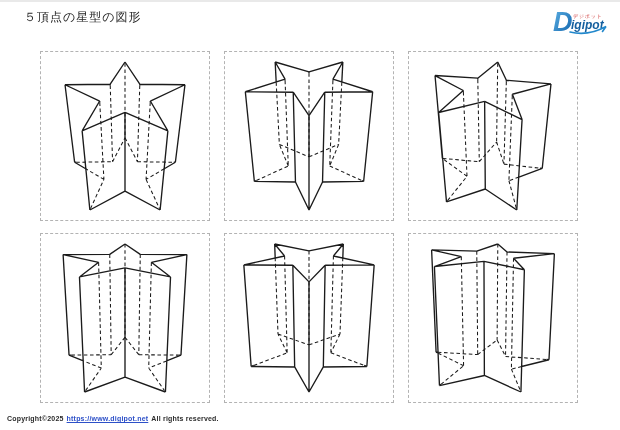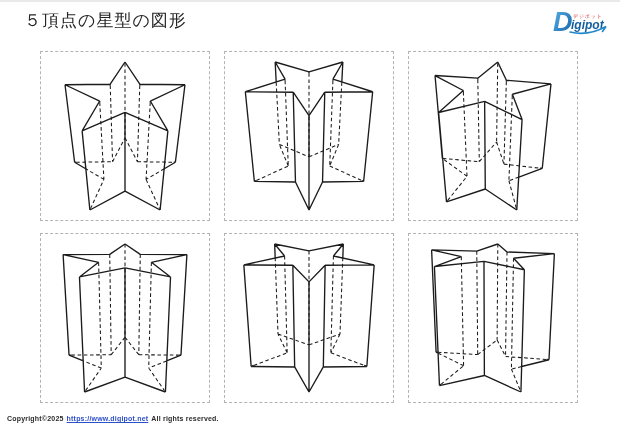--- a/index.html
+++ b/index.html
@@ -2,21 +2,21 @@
 <html><head>
 <meta charset="utf-8">
 <style>
   html,body{margin:0;padding:0;}
   body{
     width:620px;height:430px;position:relative;background:#ffffff;
     font-family:"Liberation Sans","DejaVu Sans",sans-serif;overflow:hidden;
   }
   .top-hairline{position:absolute;left:0;top:0;width:620px;height:2px;background:#e9e9e9;}
   .page-title{
-    position:absolute;left:24px;top:9px;font-size:17px;color:#242424;
+    position:absolute;left:24px;top:9px;font-size:12px;color:#242424;
     letter-spacing:1px;white-space:nowrap;
   }
   .logo{position:absolute;right:10px;top:5px;width:58px;height:32px;cursor:pointer;}
   .panel{
     position:absolute;width:170px;height:170px;box-sizing:border-box;
     border:1px dashed #b3b3b3;background:#ffffff;
   }
   .c0{left:40px}.c1{left:224px}.c2{left:408px}
   .r0{top:51px}.r1{top:233px}
   .fig{display:block;width:168px;height:168px;}

